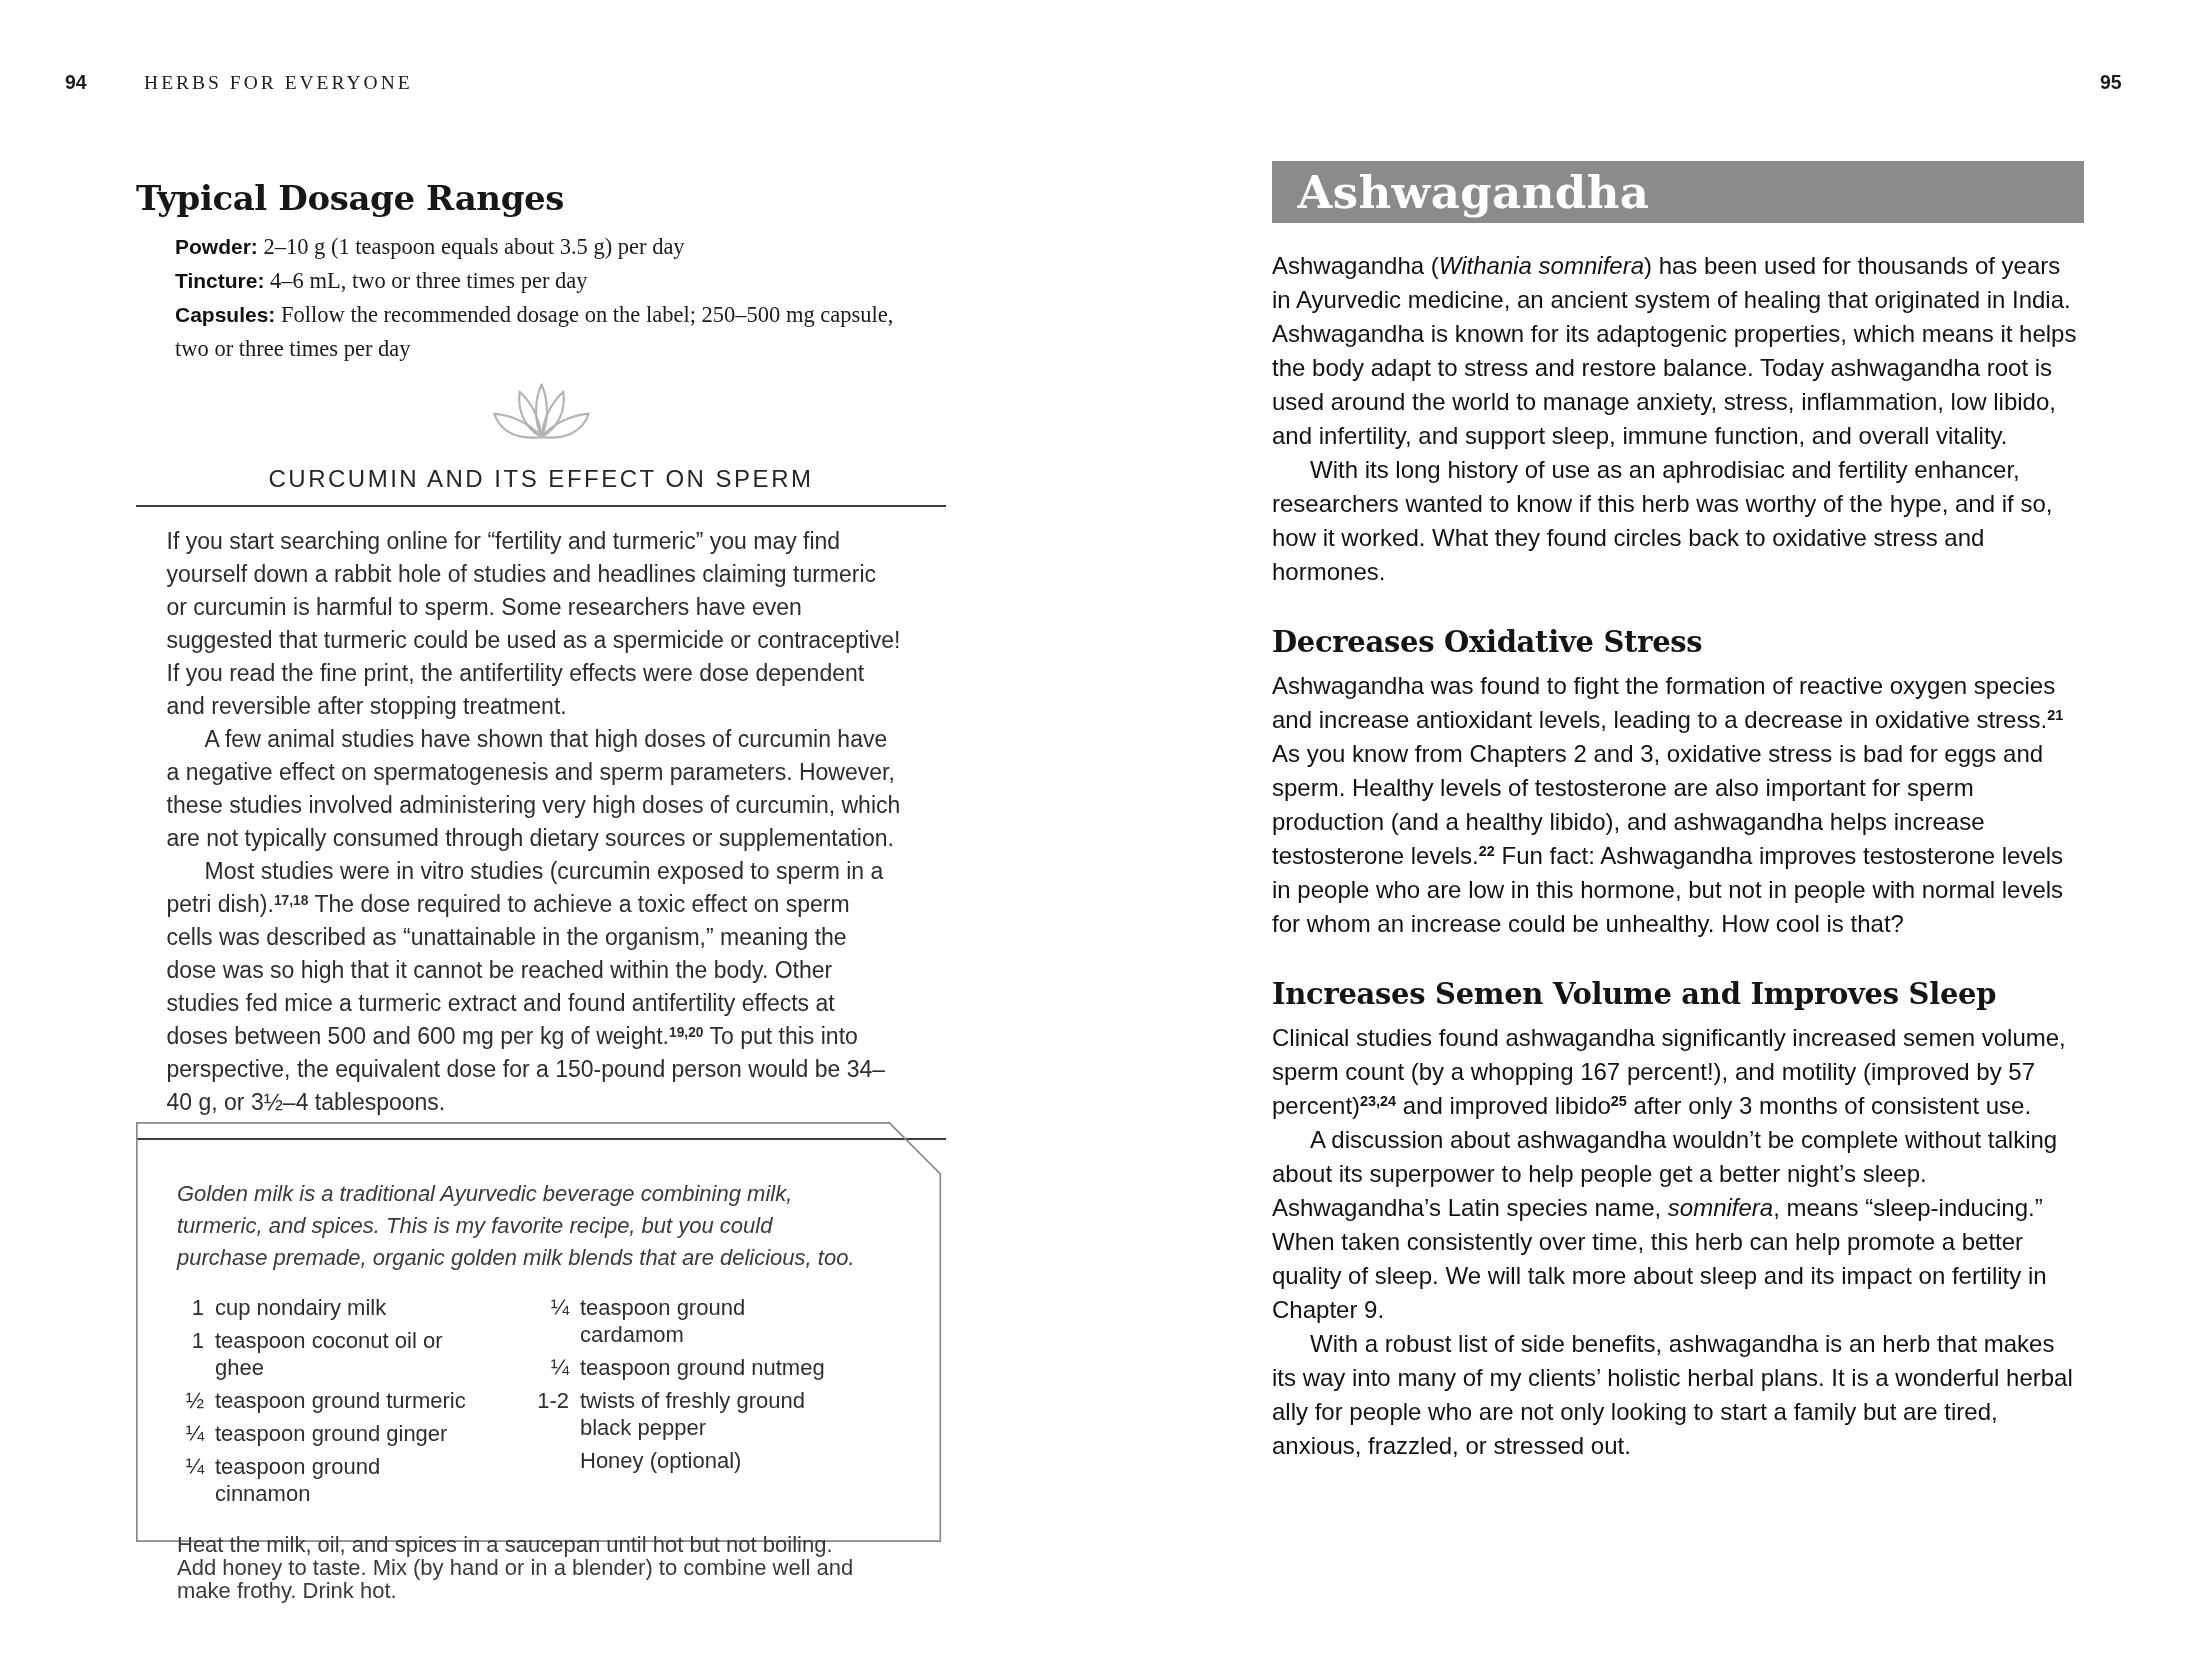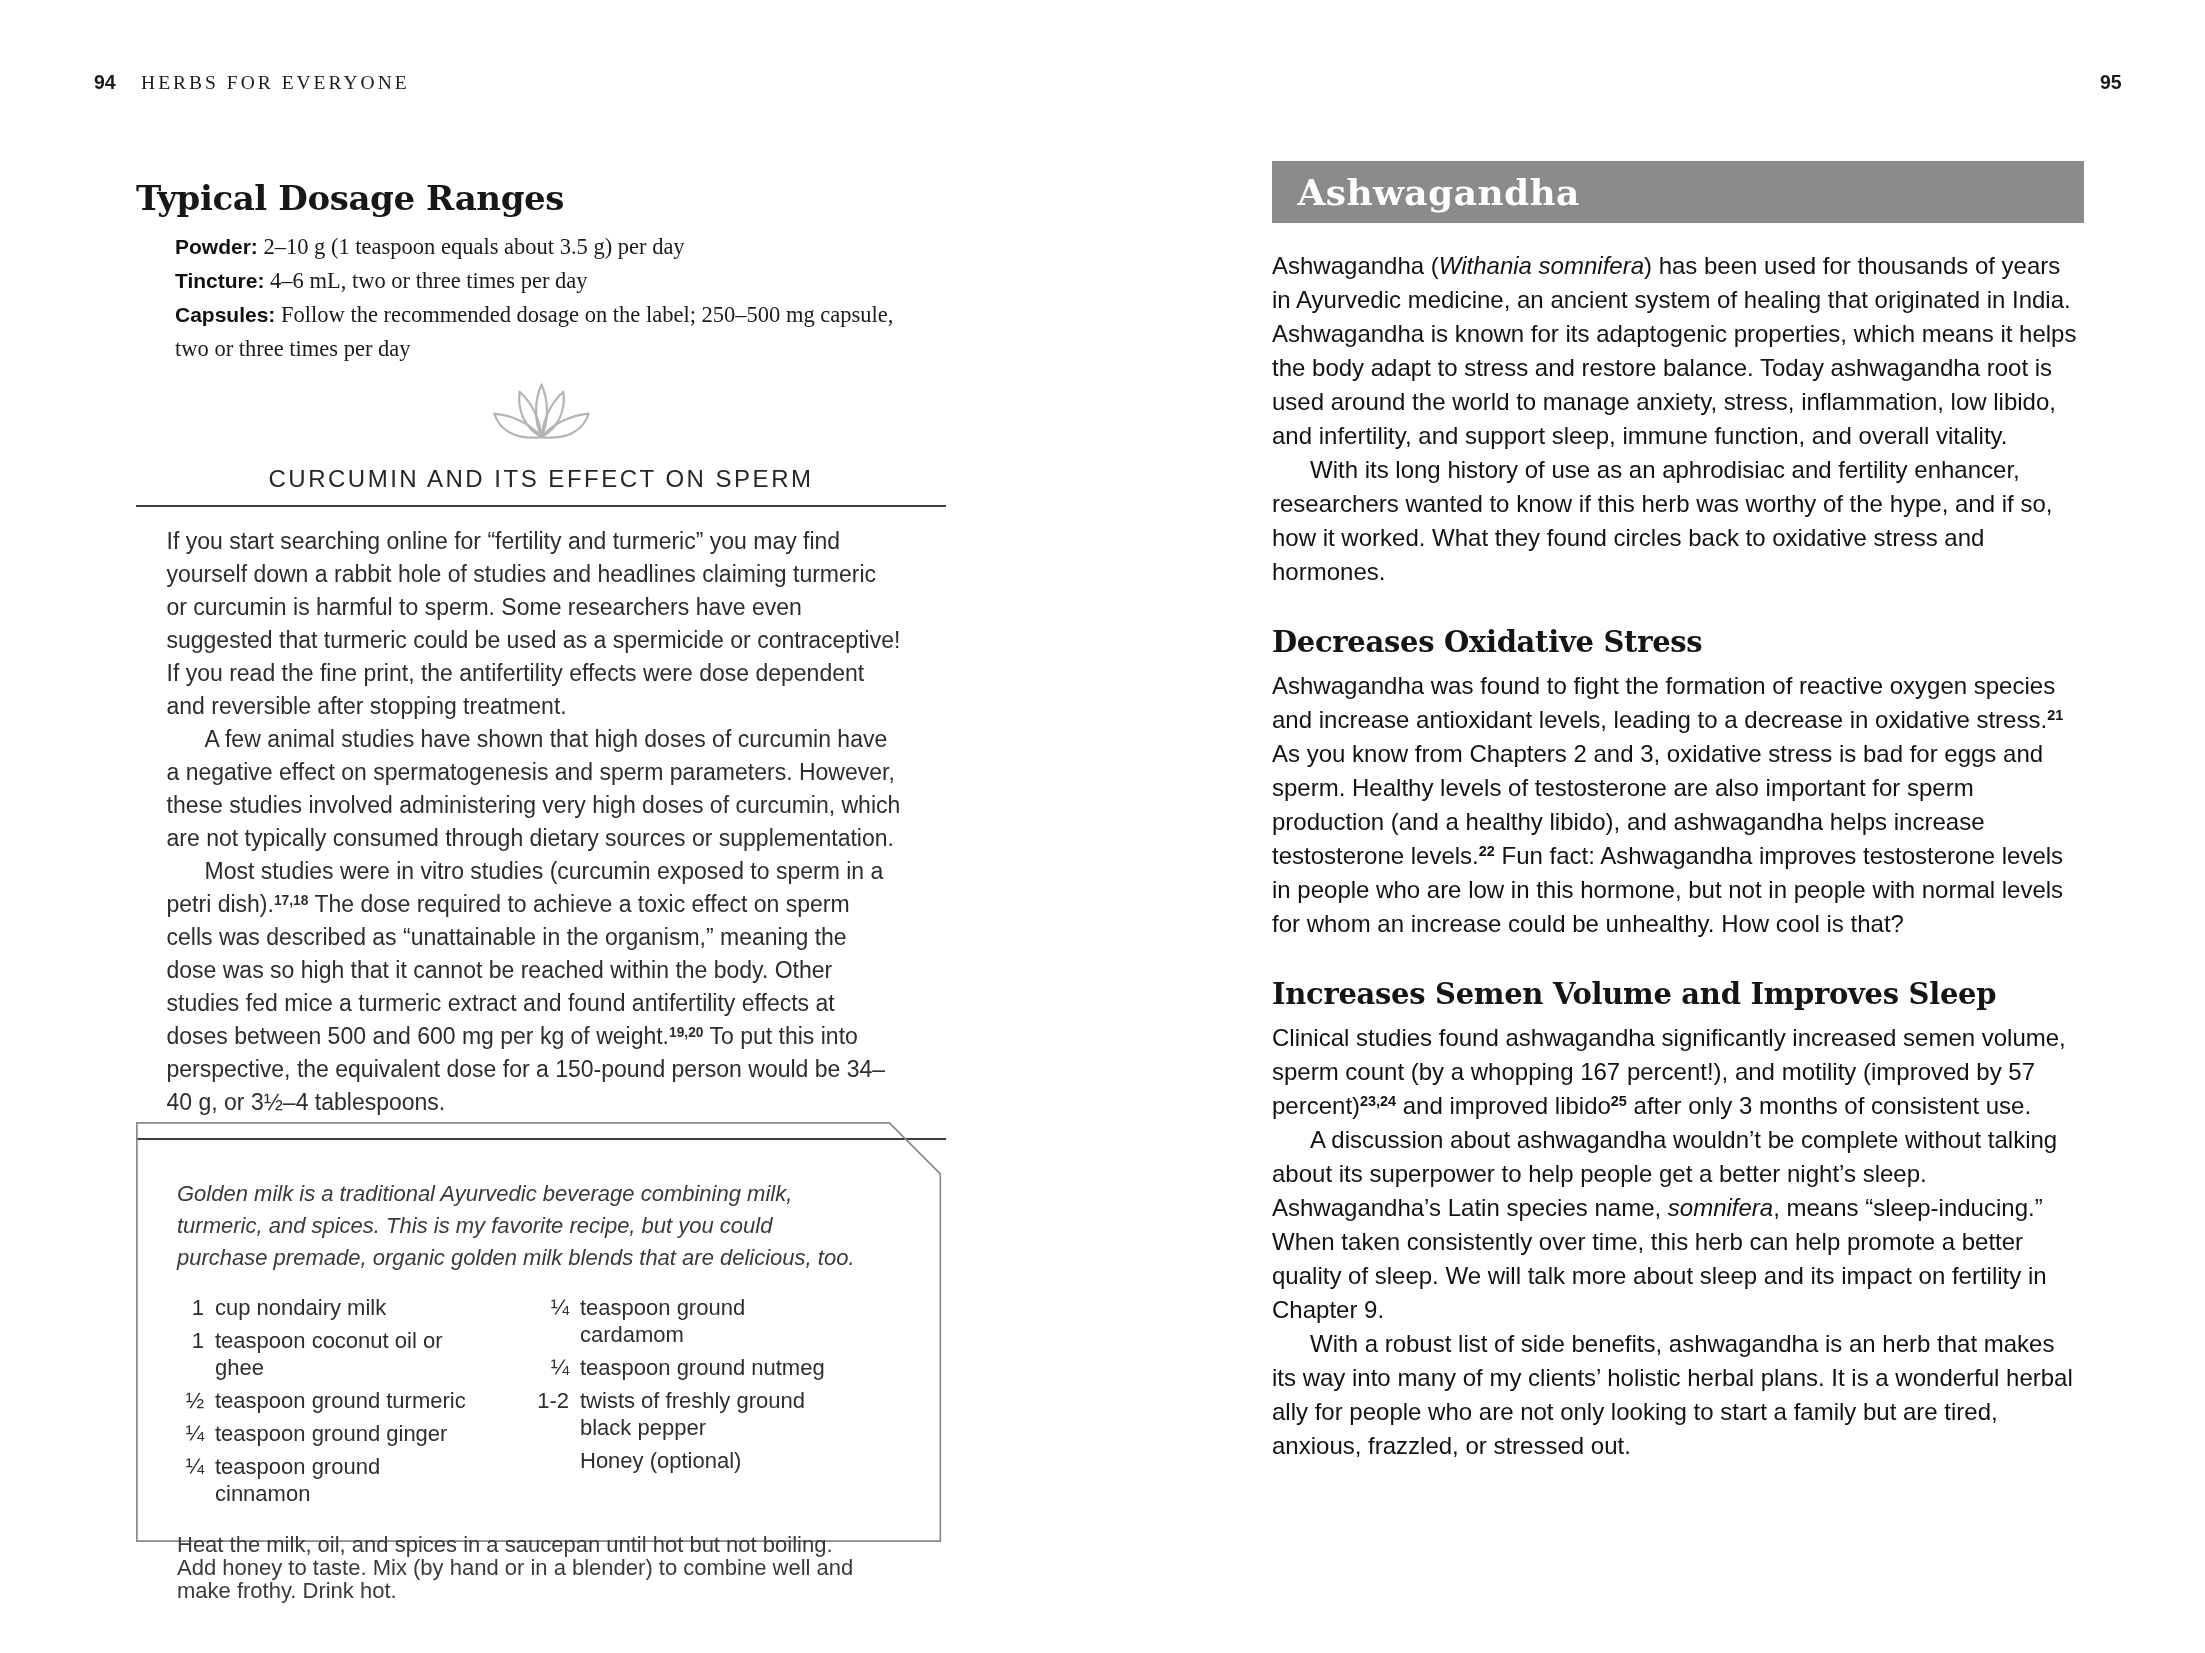--- a/index.html
+++ b/index.html
@@ -65,33 +65,33 @@
   .recipe-instructions{
     margin:20.4px 0 0 0;font-family:"Liberation Sans",sans-serif;
     font-size:22px;line-height:23px;color:#3a3a3a;
   }
 
   
   .rcol{left:1272px;top:161px;width:812px;}
   .banner{height:62px;background:#8b8b8e;display:flex;align-items:center;}
   .banner h1{
     margin:0;padding-left:25.4px;font-family:"DejaVu Serif","Liberation Serif",serif;
-    font-weight:700;font-size:36px;color:#ffffff;letter-spacing:0.4px;
+    font-weight:700;font-size:45px;color:#ffffff;letter-spacing:0.4px;
   }
   .serif-p{margin:0;font-family:Liberation Sans, sans-serif;font-size:24px;line-height:34px;color:#131313;}
   .p-first{margin-top:26px;}
   .sec-head{
     margin:36px 0 10.2px 0;font-family:"DejaVu Serif","Liberation Serif",serif;
     font-weight:700;font-size:29px;color:#151515;letter-spacing:-0.3px;
   }
 </style>
 </head>
 <body>
 
-<div class="abs runhead" style="left:94px;">
+<div class="abs runhead" style="left:65px;gap:32px;">
   <span class="folio">94</span>
   <span class="runtitle">HERBS FOR EVERYONE</span>
 </div>
 
 <div class="abs dosage">
   <h2>Typical Dosage Ranges</h2>
   <div class="dose-list">
     <div class="dose-line"><span class="dose-label">Powder:</span><span> 2–10 g (1 teaspoon equals about 3.5 g) per day</span></div>
     <div class="dose-line"><span class="dose-label">Tincture:</span><span> 4–6 mL, two or three times per day</span></div>
     <div class="dose-line"><span class="dose-label">Capsules:</span><span> Follow the recommended dosage on the label; 250–500 mg capsule, two or three times per day</span></div>

